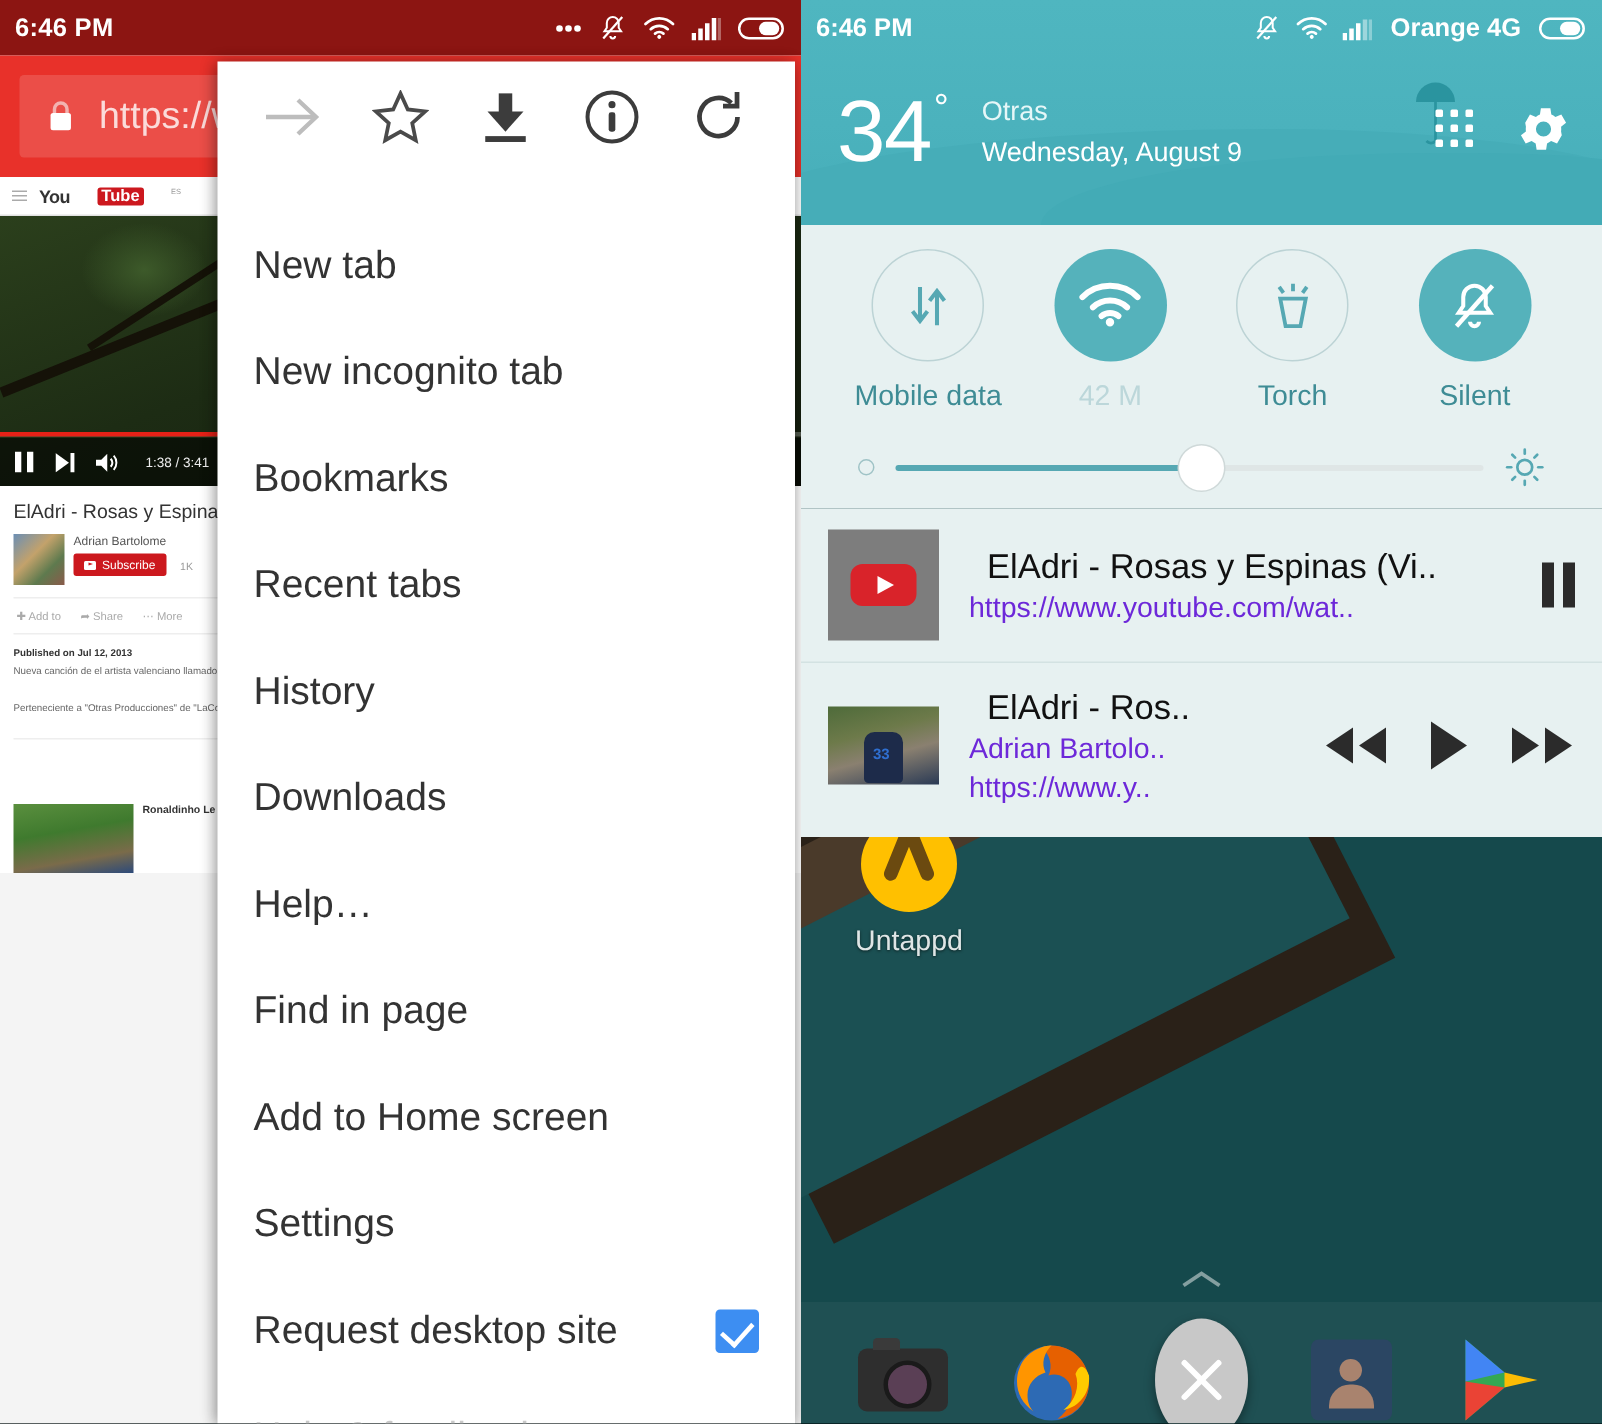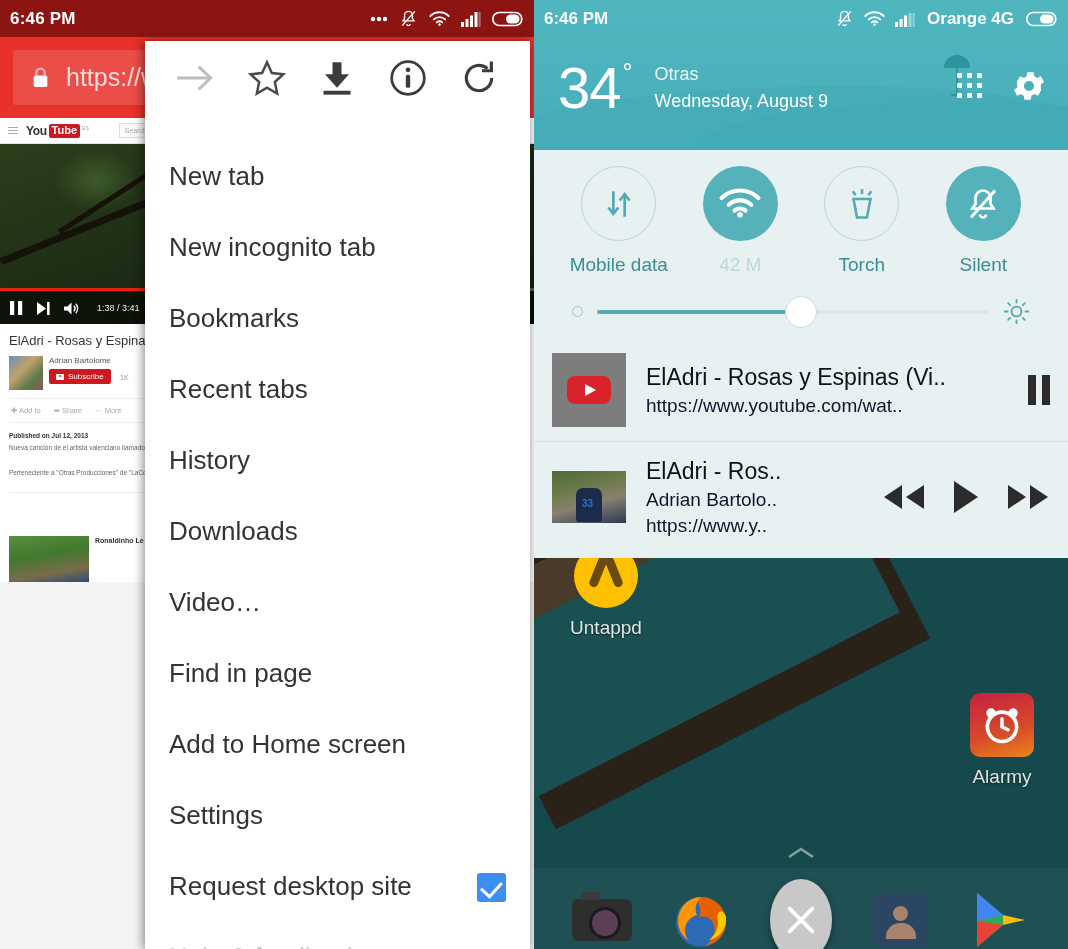--- a/index.html
+++ b/index.html
@@ -22,21 +22,21 @@
     background:rgba(255,255,255,0.14); border-radius:3px; display:flex; align-items:center; padding:0 18px; }
   .lock-ic { margin-right:16px; }
   .l-url { color:rgba(255,255,255,0.80); font-size:25px; white-space:nowrap; }
 
   
   .yt-page { position:absolute; left:0; top:118px; width:534px; height:831px; background:#f4f4f4; overflow:hidden; }
   .yt-header { height:26px; background:#fff; border-bottom:1px solid #e2e2e2; display:flex; align-items:center; padding:0 8px; gap:8px; }
   .yt-burger { width:10px; height:8px; position:relative; opacity:.55; }
   .yt-burger i { position:absolute; left:0; width:10px; height:1px; background:#666; }
   .yt-burger i:nth-child(1){top:0}.yt-burger i:nth-child(2){top:3px}.yt-burger i:nth-child(3){top:6px}
-  .yt-logo { display:flex; gap:2px; }
+  .yt-logo { display:flex; align-items:center; gap:18px; }
   .yt-logo-you { font-size:12px; font-weight:bold; color:#333; letter-spacing:-.4px; }
   .yt-logo-tube { background:#cc181e; color:#fff; font-size:11px; font-weight:bold; padding:0 3px; border-radius:2px; }
   .yt-logo-cc { font-size:5px; color:#999; align-self:flex-start; margin-top:1px; }
   .yt-search { margin-left:22px; width:110px; height:15px; border:1px solid #ddd; background:#fafafa;
     font-size:7px; color:#aaa; display:flex; align-items:center; padding-left:5px; }
 
   .yt-player { position:relative; height:180px; background:#1b1b1b; overflow:hidden; }
   .yt-vid-bg { position:absolute; inset:0;
      background:
       radial-gradient(ellipse 60px 45px at 18% 20%, #3d5a2a 0%, transparent 70%),
@@ -138,22 +138,22 @@
   .notif + .notif { border-top:1px solid #d3e2e2; margin-top:0; }
   .n-thumb { width:74px; height:74px; flex:0 0 74px; background:#7d7d7d;
     display:flex; align-items:center; justify-content:center; }
   .n-thumb2 { width:74px; height:52px; flex:0 0 74px;
     background:linear-gradient(165deg,#4e6b3a 0%,#6d7a4a 35%,#8a8070 60%,#2a3a55 100%); position:relative; overflow:hidden; }
   .n-thumb2 .figure { position:absolute; left:50%; top:32%; width:26px; height:34px;
     margin-left:-13px; background:#1d2b4a; border-radius:7px 7px 3px 3px; }
   .n-thumb2 .num { position:absolute; left:50%; top:52%; margin-left:-7px; color:#2f6fd0;
     font-size:10px; font-weight:bold; }
   .n-text { flex:1; min-width:0; padding-left:20px; }
-  .n-title { font-size:23px; color:#111; white-space:nowrap; overflow:hidden; line-height:1.35; }
-  .n-sub { font-size:19px; color:#0f172a; white-space:nowrap; overflow:hidden; line-height:1.35; }
+  .n-title { font-size:23px; color:#111; white-space:nowrap; overflow:hidden; line-height:1.35;margin-left:12px; }
+  .n-sub { font-size:19px; color:#6d28d9; white-space:nowrap; overflow:hidden; line-height:1.35; }
   .n-ctrls { display:flex; align-items:center; gap:26px; padding-left:16px; }
   .pause-ic { display:flex; gap:6px; }
   .pause-ic i { width:8px; height:30px; background:#2b2b2b; }
 
   .home { position:relative; height:414px; background:#15494c; overflow:hidden; }
   .wall-1 { position:absolute; left:-60px; top:-70px; width:420px; height:260px; background:#2a2118;
     transform:rotate(-27deg); }
   .wall-2 { position:absolute; left:-120px; top:-30px; width:420px; height:150px; background:#4a3a2a;
     transform:rotate(-27deg); }
   .wall-3 { position:absolute; left:-200px; top:30px; width:560px; height:160px; background:#1b5053;
@@ -357,21 +357,21 @@
         <div class="cm-item">
             <span class="cm-label">Recent tabs</span>
           </div>
         <div class="cm-item">
             <span class="cm-label">History</span>
           </div>
         <div class="cm-item">
             <span class="cm-label">Downloads</span>
           </div>
         <div class="cm-item">
-            <span class="cm-label">Video…</span>
+            <span class="cm-label">Help…</span>
           </div>
         <div class="cm-item">
             <span class="cm-label">Find in page</span>
           </div>
         <div class="cm-item">
             <span class="cm-label">Add to Home screen</span>
           </div>
         <div class="cm-item">
             <span class="cm-label">Settings</span>
           </div>
@@ -569,32 +569,20 @@
     <div class="home">
       <div class="wall-1"></div>
       <div class="wall-2"></div>
       <div class="wall-3"></div>
 
       <div class="app" style="left:12px; top:-14px;">
         <div class="untappd-ic"></div>
         <div class="app-label">Untappd</div>
       </div>
 
-      <div class="app" style="right:6px; top:135px;">
-        <div class="alarmy-ic">
-          <svg width="44" height="44" viewBox="0 0 24 24">
-              <circle cx="12" cy="13" r="8" fill="none" stroke="#fff" stroke-width="2"></circle>
-              <circle cx="6" cy="5.5" r="2.6" fill="#fff"></circle>
-              <circle cx="18" cy="5.5" r="2.6" fill="#fff"></circle>
-              <line x1="12" y1="13" x2="12" y2="8.6" stroke="#fff" stroke-width="1.9" stroke-linecap="round"></line>
-              <line x1="12" y1="13" x2="15.3" y2="14.6" stroke="#fff" stroke-width="1.9" stroke-linecap="round"></line>
-            </svg>
-        </div>
-        <div class="app-label">Alarmy</div>
-      </div>
 
       <svg class="chevron-up" width="28" height="14" viewBox="0 0 28 14">
           <polyline points="2,11 14,3 26,11" fill="none" stroke="#dfe6e6" stroke-width="2.6"></polyline>
         </svg>
 
       <div class="dock">
         <div class="dock-ic">
             <div class="camera-ic"></div>
           </div>
         <div class="dock-ic">

